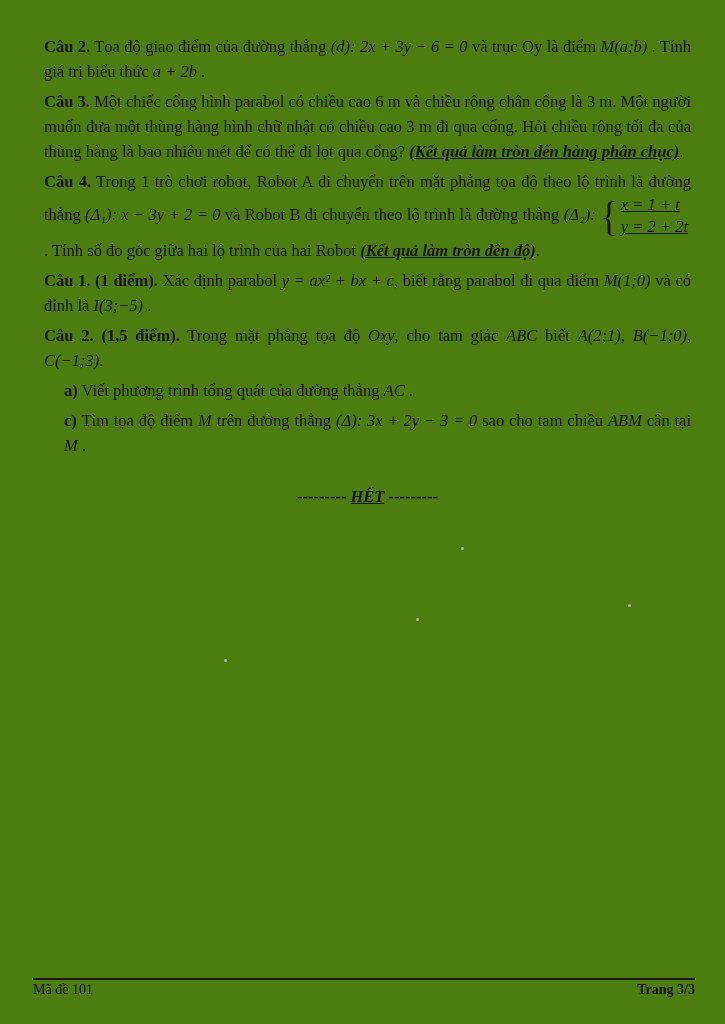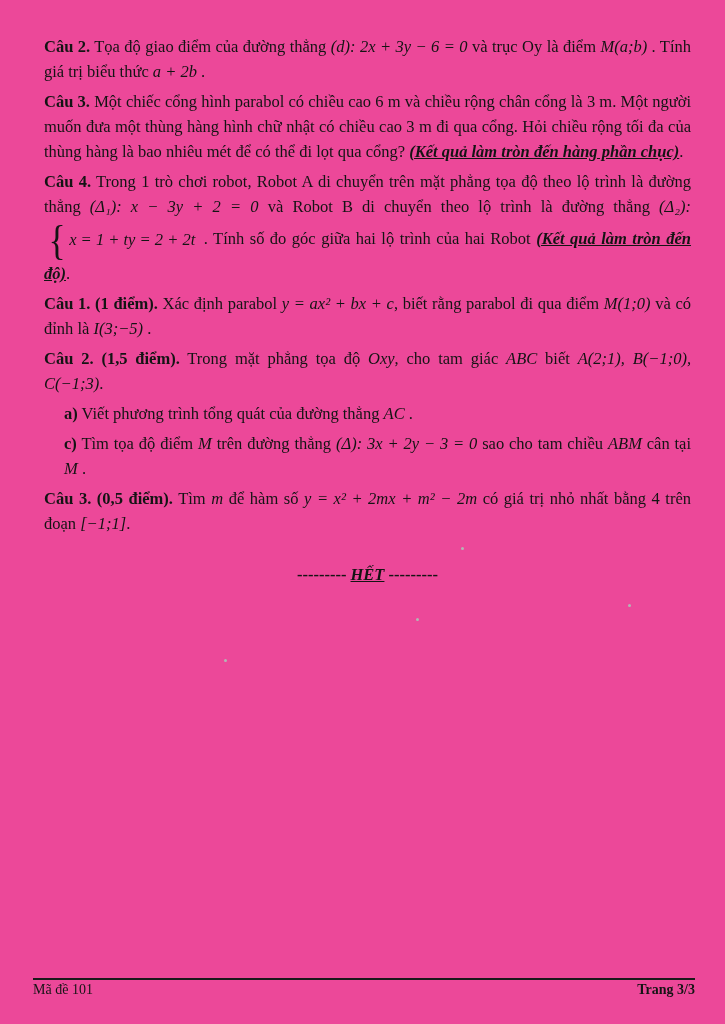--- a/index.html
+++ b/index.html
@@ -1,20 +1,20 @@
 <!DOCTYPE html>
 <html><head>
 <meta charset="utf-8">
 <style>
   html,body{margin:0;padding:0;background:#e8e8e8;}
   .page{
     position:relative;
     width:725px;height:1024px;
     margin:0 auto;
-    background:#ec4899;
+    background:#4d7c0f;
     font-family:"Liberation Serif","DejaVu Serif",serif;
     color:#141414;
     overflow:hidden;
     box-sizing:border-box;
   }
   .content{
     position:absolute;
     top:34px;left:44px;right:34px;
     font-size:16.5px;
     line-height:25px;
@@ -33,21 +33,21 @@
     margin:0 3px;
   }
   .sys-brace{
     font-size:42px;
     font-weight:normal;
     font-style:normal;
     line-height:1;
     margin-right:2px;
     transform:scaleX(.85);
   }
-  .sys-lines{display:inline-flex;flex-direction:row;}
+  .sys-lines{display:inline-flex;flex-direction:column;text-decoration:underline;}
   .sys-line{font-style:italic;line-height:22px;white-space:nowrap;}
   .footer{
     position:absolute;
     left:33px;right:30px;top:978px;
     border-top:2px solid #1a1a1a;
     display:flex;
     justify-content:space-between;
     font-size:14px;
     padding-top:2px;
   }
@@ -69,21 +69,20 @@
           <span class="sys-brace">{</span>
           <span class="sys-lines">
             <span class="sys-line">x = 1 + t</span>
             <span class="sys-line">y = 2 + 2t</span>
           </span>
         </span><span class="seg-r"> . Tính số đo góc giữa hai lộ trình của hai Robot </span><span class="seg-bi">(Kết quả làm tròn đến độ)</span><span class="seg-r">.</span></p>
     <p class="para"><span class="seg-b">Câu 1. (1 điểm).</span><span class="seg-r"> Xác định parabol </span><span class="seg-m">y = ax² + bx + c</span><span class="seg-r">, biết rằng parabol đi qua điểm </span><span class="seg-m">M(1;0)</span><span class="seg-r"> và có đỉnh là </span><span class="seg-m">I(3;−5)</span><span class="seg-r"> .</span></p>
     <p class="para"><span class="seg-b">Câu 2. (1,5 điểm).</span><span class="seg-r"> Trong mặt phẳng tọa độ </span><span class="seg-m">Oxy</span><span class="seg-r">, cho tam giác </span><span class="seg-m">ABC</span><span class="seg-r"> biết </span><span class="seg-m">A(2;1), B(−1;0), C(−1;3)</span><span class="seg-r">.</span></p>
     <p class="para indent"><span class="seg-b">a)</span><span class="seg-r"> Viết phương trình tổng quát của đường thẳng </span><span class="seg-m">AC</span><span class="seg-r"> .</span></p>
     <p class="para indent"><span class="seg-b">c)</span><span class="seg-r"> Tìm tọa độ điểm </span><span class="seg-m">M</span><span class="seg-r"> trên đường thẳng </span><span class="seg-m">(Δ): 3x + 2y − 3 = 0</span><span class="seg-r"> sao cho tam chiều </span><span class="seg-m">ABM</span><span class="seg-r"> cân tại </span><span class="seg-m">M</span><span class="seg-r"> .</span></p>
-    <p class="para"><span class="seg-b">Câu 3. (0,5 điểm).</span><span class="seg-r"> Tìm </span><span class="seg-m">m</span><span class="seg-r"> để hàm số </span><span class="seg-m">y = x² + 2mx + m² − 2m</span><span class="seg-r"> có giá trị nhỏ nhất bằng 4 trên đoạn </span><span class="seg-m">[−1;1]</span><span class="seg-r">.</span></p>
     <p class="para center"><span class="seg-b">--------- </span><span class="seg-bi">HẾT</span><span class="seg-b"> ---------</span></p>
   </div>
 
   <span class="speck" style="left:461px;top:547px;"></span>
   <span class="speck" style="left:416px;top:618px;"></span>
   <span class="speck" style="left:628px;top:604px;"></span>
   <span class="speck" style="left:224px;top:659px;"></span>
 
   <div class="footer">
     <span class="exam-code">Mã đề 101</span>

